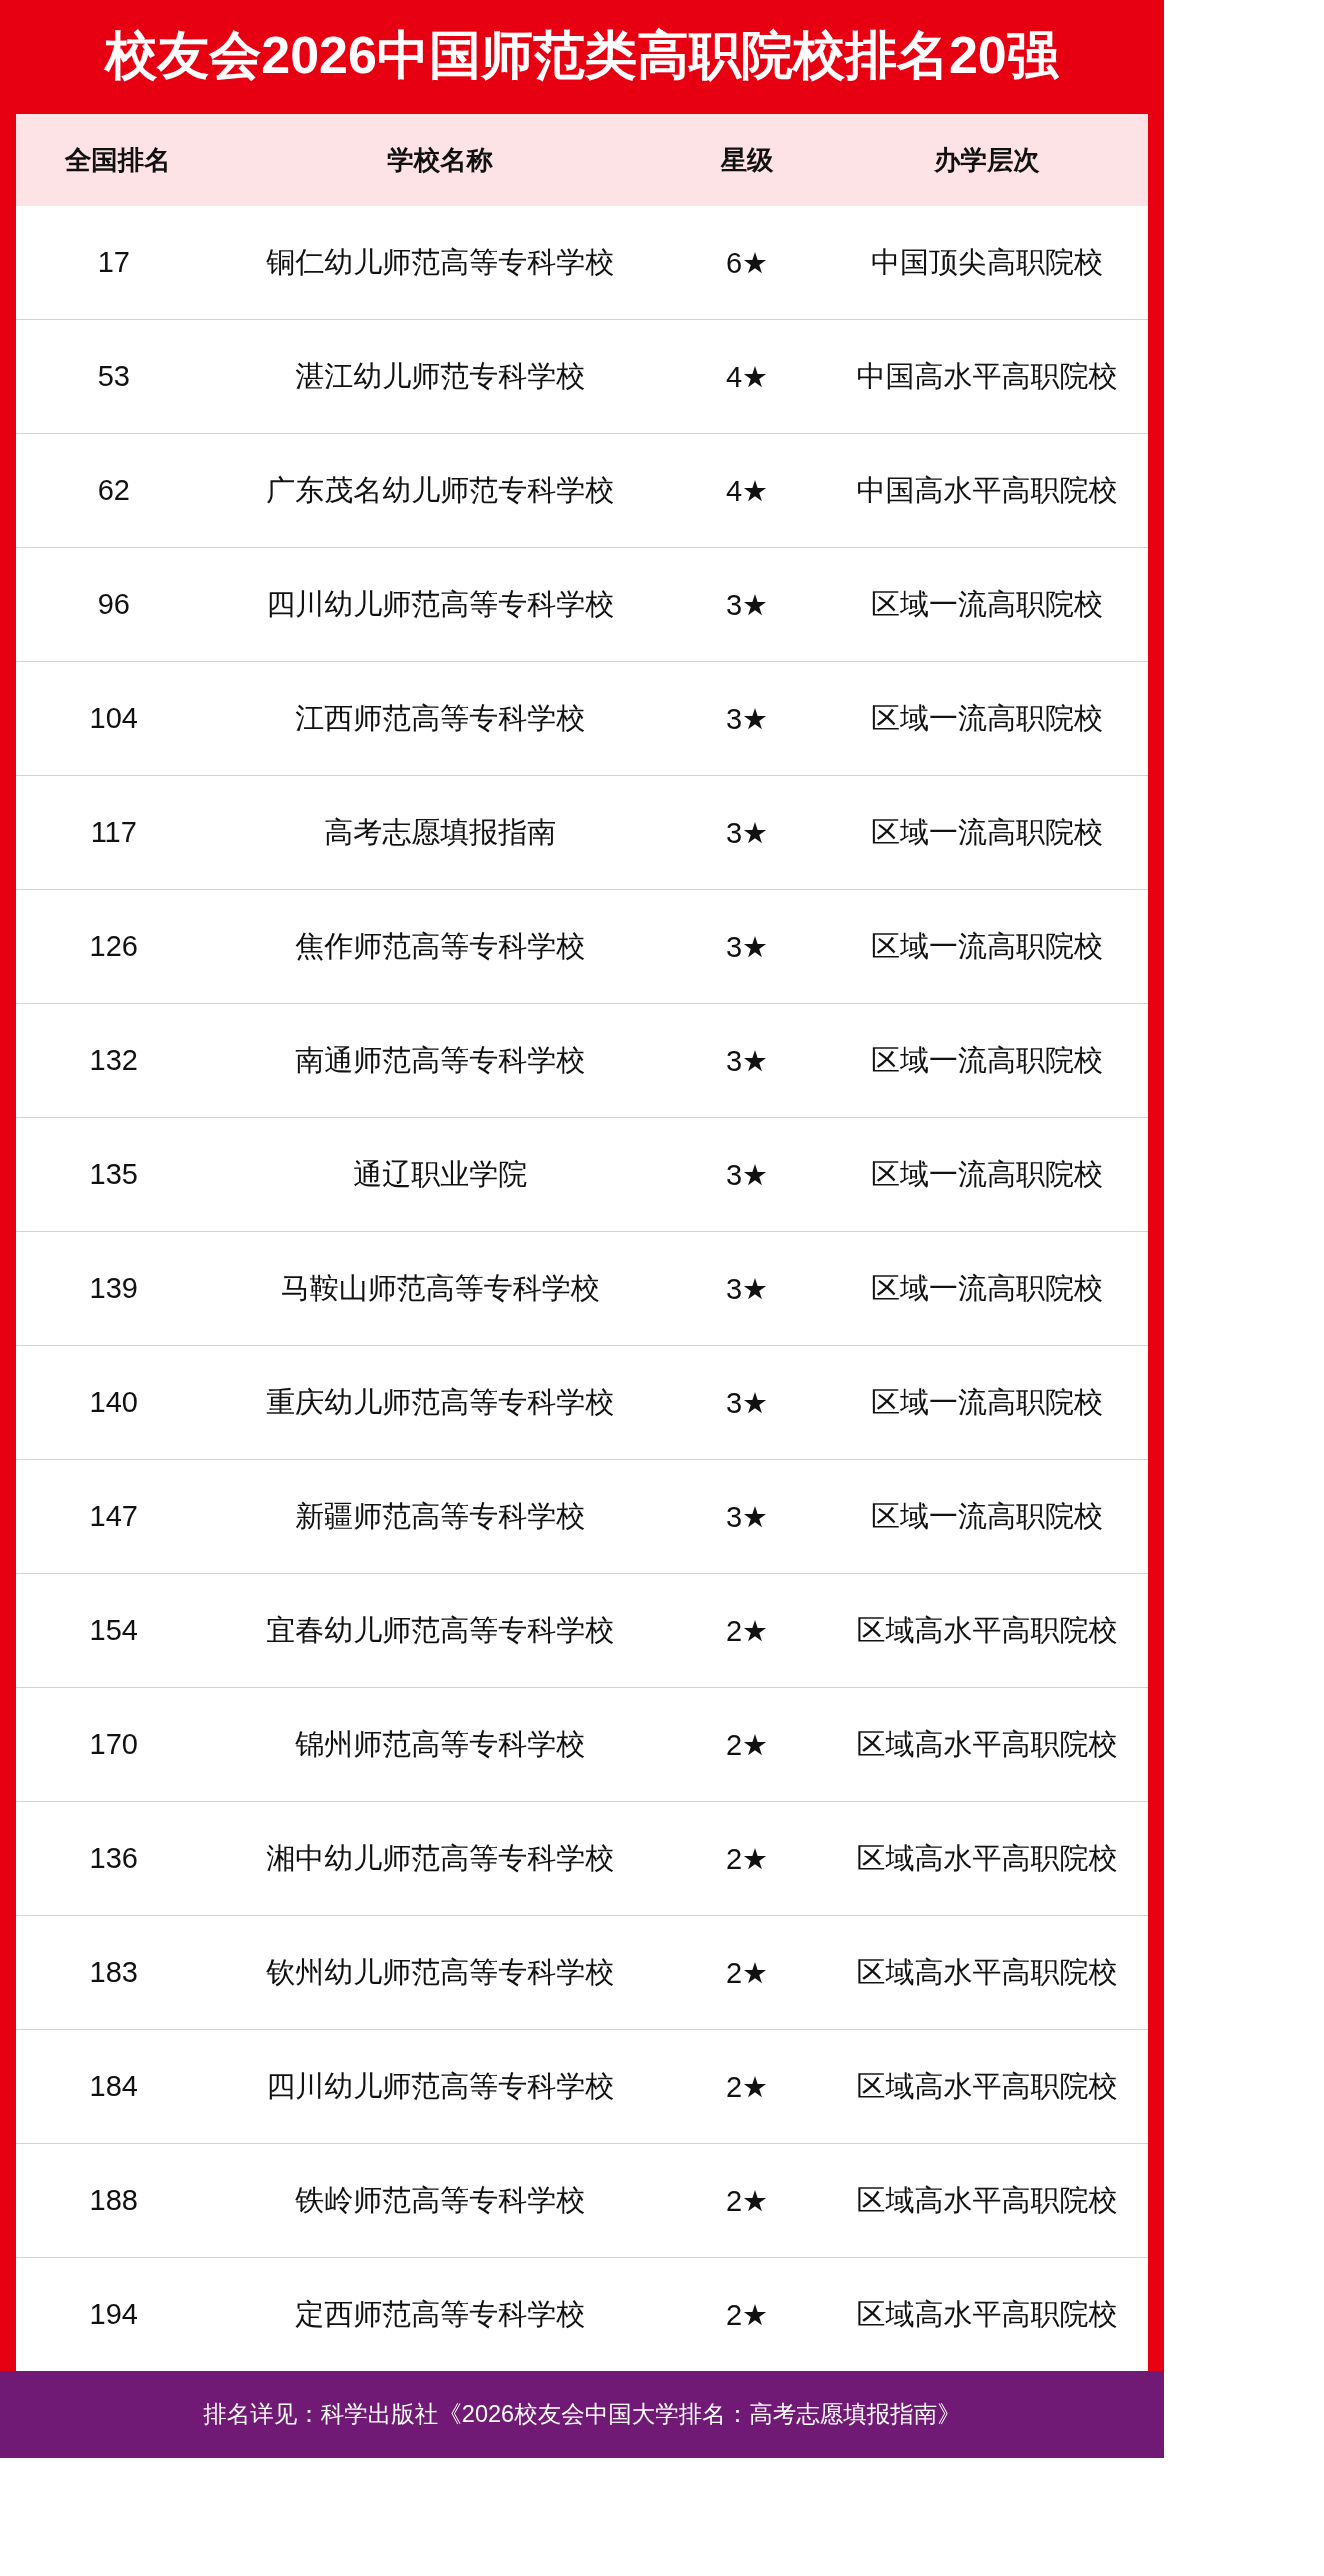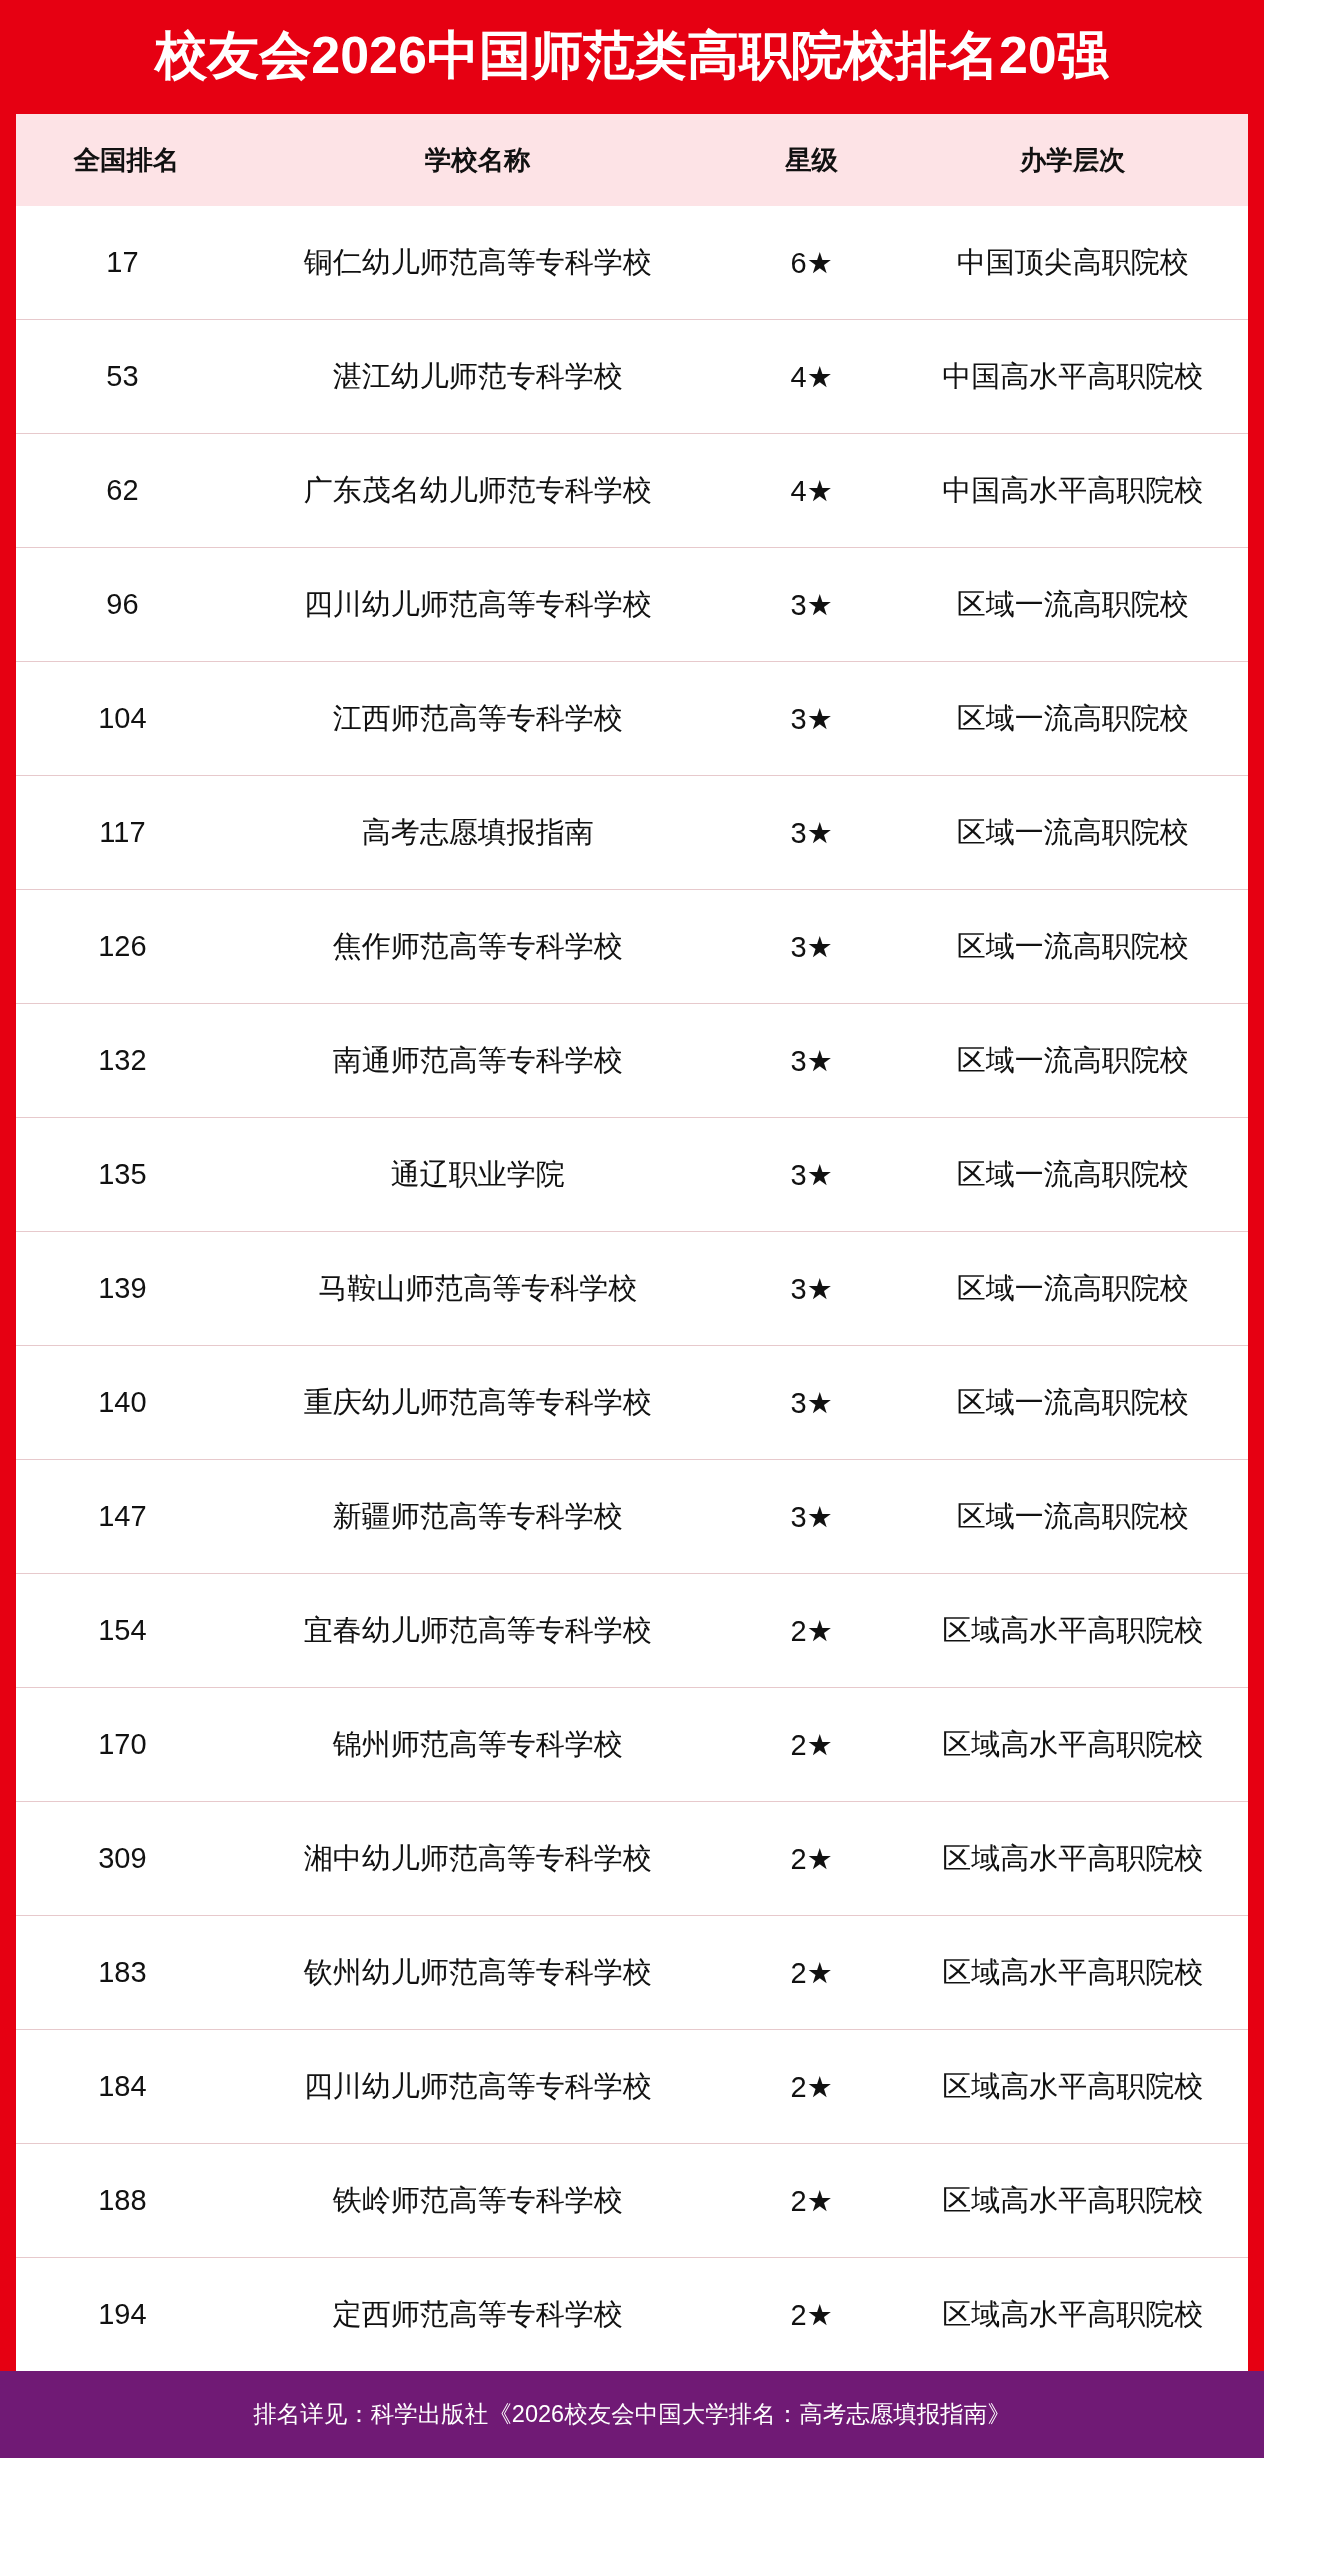--- a/index.html
+++ b/index.html
@@ -5,21 +5,21 @@
   html, body {
     margin: 0;
     padding: 0;
     background: #ffffff;
   }
   body {
     font-family: "Liberation Sans", "DejaVu Sans", sans-serif;
     width: 1324px;
   }
   .page {
-    width: 1264px;
+    width: 1164px;
     background: #e60012;
     box-sizing: border-box;
     padding: 0 0 0 0;
   }
   .title-bar {
     background: #e60012;
     text-align: center;
     padding: 25.5px 9.8px 29px 9.8px;
   }
   .title-bar .title {
@@ -179,21 +179,21 @@
           <td class="col-star">2★</td>
           <td class="col-level">区域高水平高职院校</td>
         </tr>
         <tr>
           <td class="col-rank">170</td>
           <td class="col-name">锦州师范高等专科学校</td>
           <td class="col-star">2★</td>
           <td class="col-level">区域高水平高职院校</td>
         </tr>
         <tr>
-          <td class="col-rank">309</td>
+          <td class="col-rank">136</td>
           <td class="col-name">湘中幼儿师范高等专科学校</td>
           <td class="col-star">2★</td>
           <td class="col-level">区域高水平高职院校</td>
         </tr>
         <tr>
           <td class="col-rank">183</td>
           <td class="col-name">钦州幼儿师范高等专科学校</td>
           <td class="col-star">2★</td>
           <td class="col-level">区域高水平高职院校</td>
         </tr>

